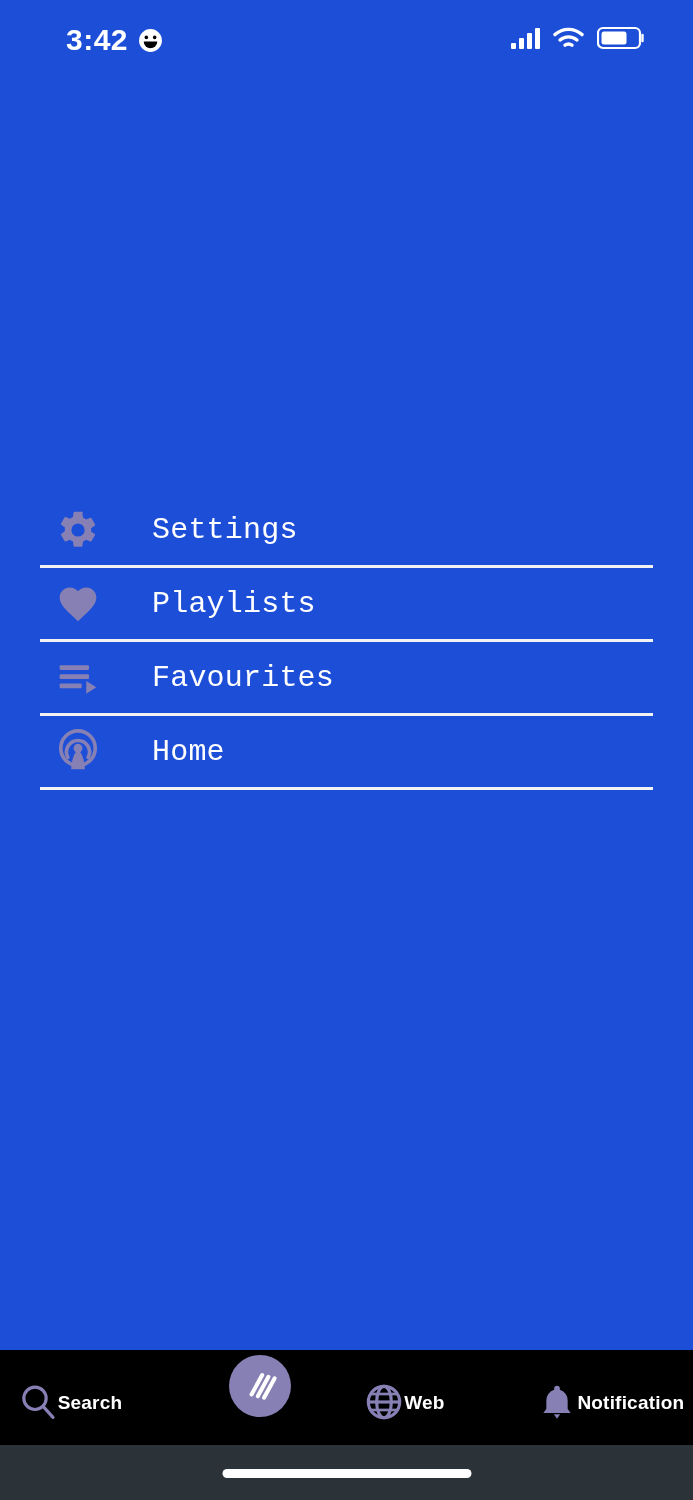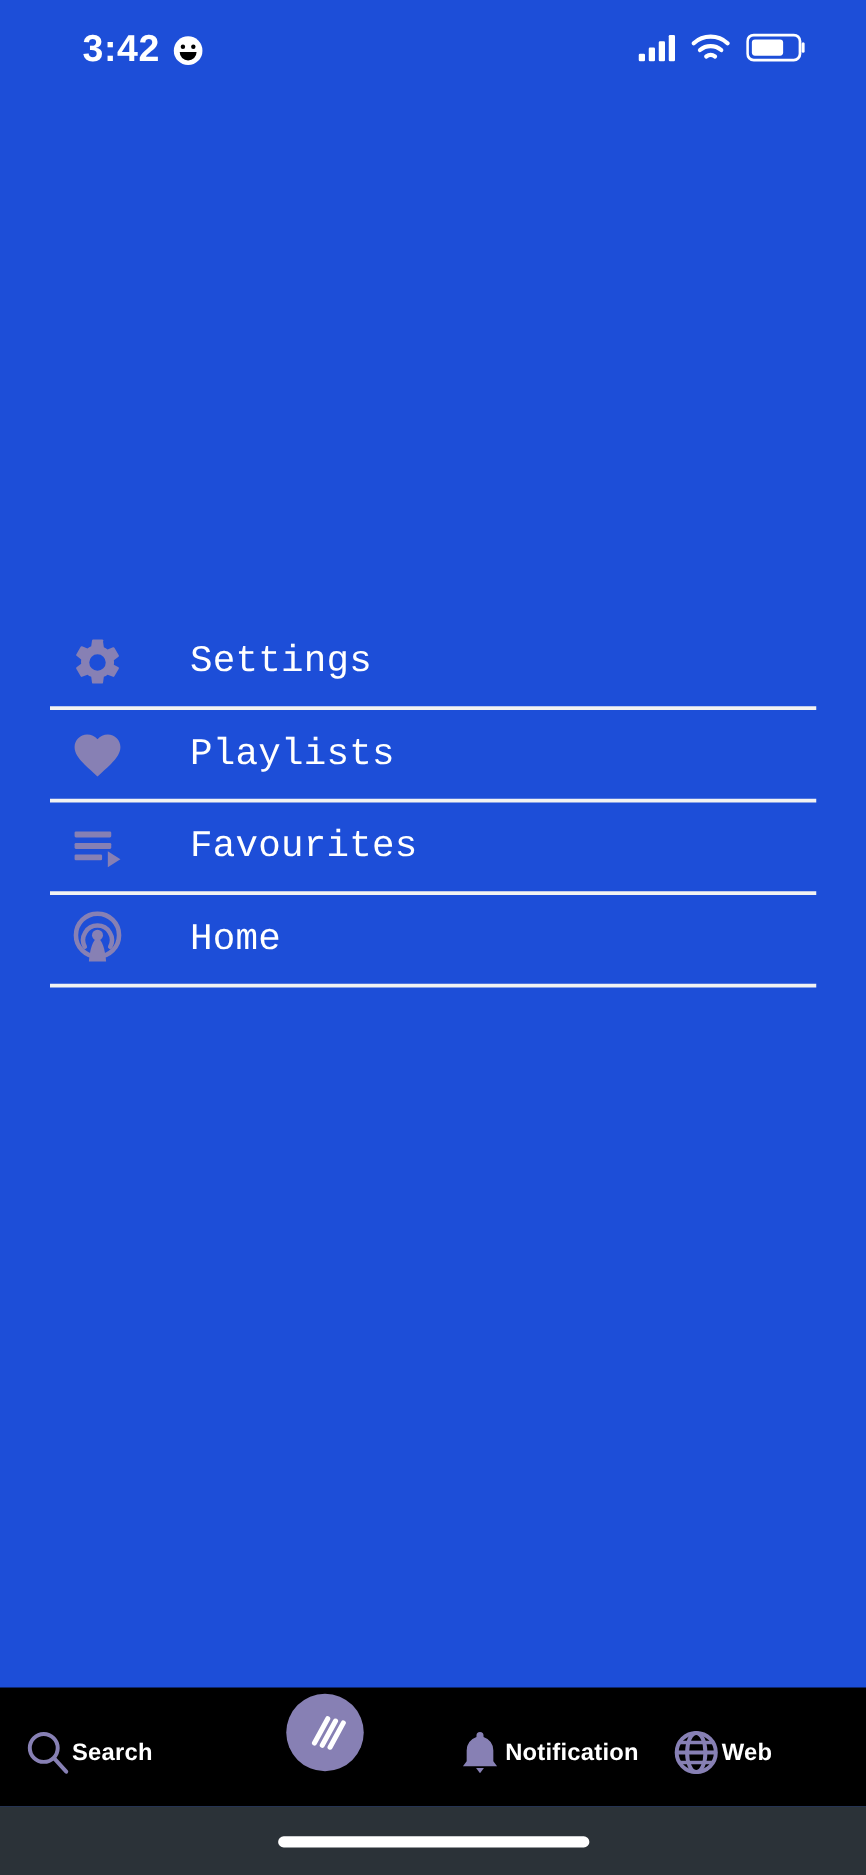--- a/index.html
+++ b/index.html
@@ -251,38 +251,38 @@
           <path d="M7.4 16.6 L13.2 6.0" stroke="#ffffff" stroke-width="2.2" stroke-linecap="round"></path>
           <path d="M10.8 17.6 L16.6 7.0" stroke="#ffffff" stroke-width="2.2" stroke-linecap="round"></path>
           <path d="M14.2 18.4 L20.0 7.8" stroke="#ffffff" stroke-width="2.2" stroke-linecap="round"></path>
         </svg>
       </span>
     </div>
 
     <div class="nav-item">
       <span class="nav-icon">
         <svg width="40" height="40" viewBox="0 0 24 24">
-          <path fill="#8780B4" d="M12 2.2 A1.7 1.7 0 0 1 13.7 3.9 V4.6 A6.6 6.6 0 0 1 18.4 11 V16.2 L20.2 18.6 H3.8 L5.6 16.2 V11 A6.6 6.6 0 0 1 10.3 4.6 V3.9 A1.7 1.7 0 0 1 12 2.2 Z"></path>
-          <path fill="#8780B4" d="M10.1 19.4 H13.9 L12 22.0 Z"></path>
-        </svg>
-      </span>
-      <span class="nav-label">Notification</span>
-    </div>
-
-    <div class="nav-item">
-      <span class="nav-icon">
-        <svg width="40" height="40" viewBox="0 0 24 24">
           <circle cx="12" cy="12" r="9.4" fill="none" stroke="#8780B4" stroke-width="1.9"></circle>
           <ellipse cx="12" cy="12" rx="4.4" ry="9.4" fill="none" stroke="#8780B4" stroke-width="1.9"></ellipse>
           <path d="M2.8 12 H21.2" stroke="#8780B4" stroke-width="1.9"></path>
           <path d="M4.2 7.2 H19.8" stroke="#8780B4" stroke-width="1.6"></path>
           <path d="M4.2 16.8 H19.8" stroke="#8780B4" stroke-width="1.6"></path>
         </svg>
       </span>
       <span class="nav-label">Web</span>
     </div>
+
+    <div class="nav-item">
+      <span class="nav-icon">
+        <svg width="40" height="40" viewBox="0 0 24 24">
+          <path fill="#8780B4" d="M12 2.2 A1.7 1.7 0 0 1 13.7 3.9 V4.6 A6.6 6.6 0 0 1 18.4 11 V16.2 L20.2 18.6 H3.8 L5.6 16.2 V11 A6.6 6.6 0 0 1 10.3 4.6 V3.9 A1.7 1.7 0 0 1 12 2.2 Z"></path>
+          <path fill="#8780B4" d="M10.1 19.4 H13.9 L12 22.0 Z"></path>
+        </svg>
+      </span>
+      <span class="nav-label">Notification</span>
+    </div>
   </div>
 
   <div id="home-bar-area" style="background:#2B3238;">
     <div id="home-indicator"></div>
   </div>
 
 </div>
 
 </body></html>

